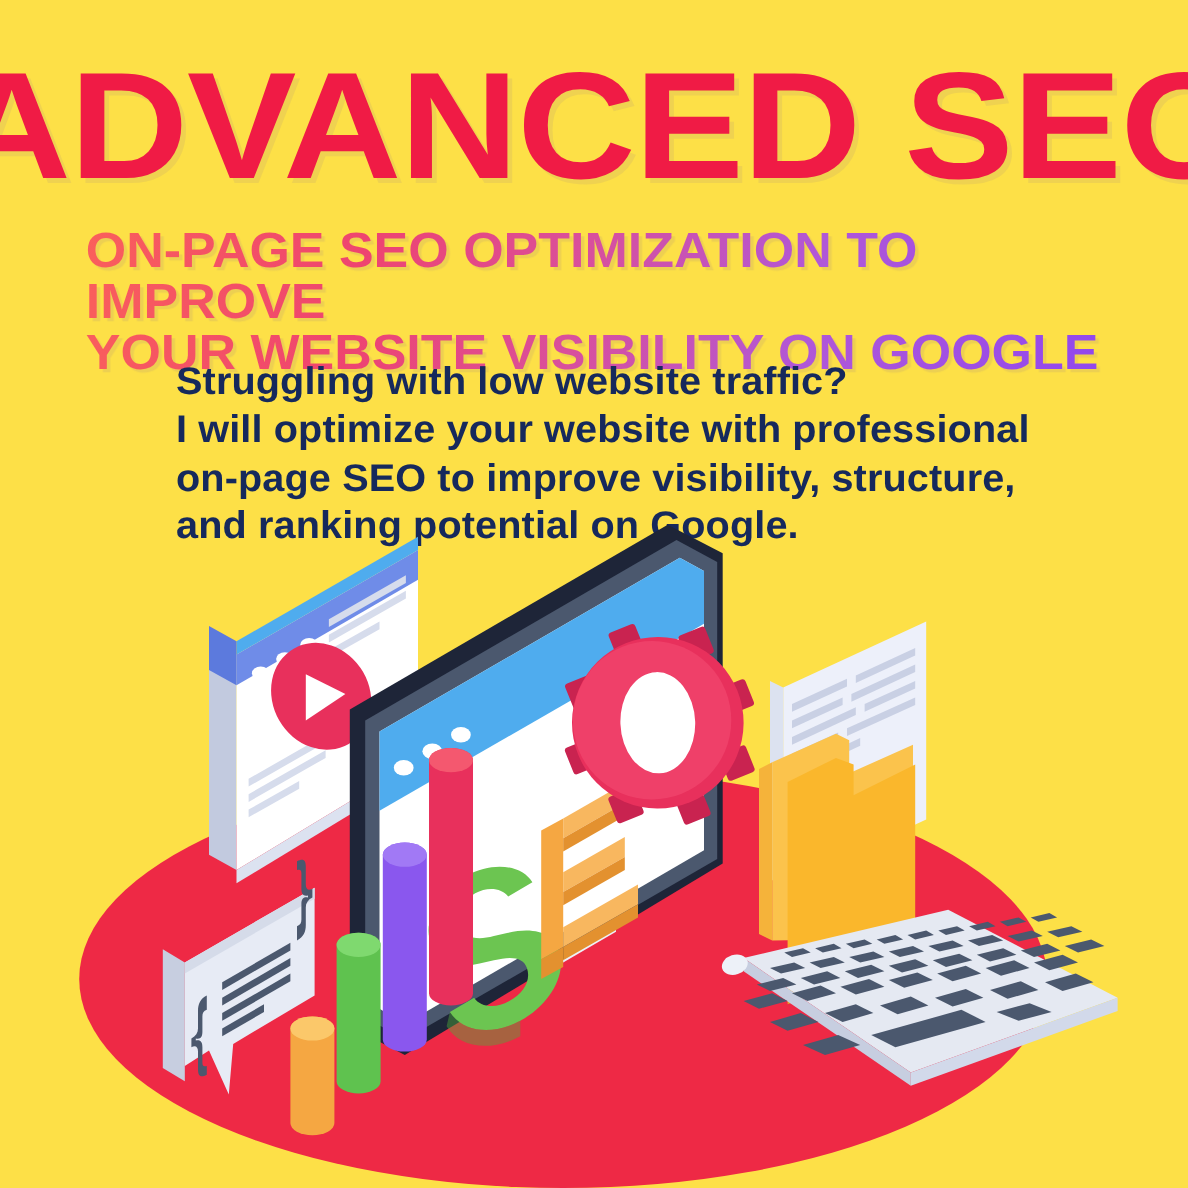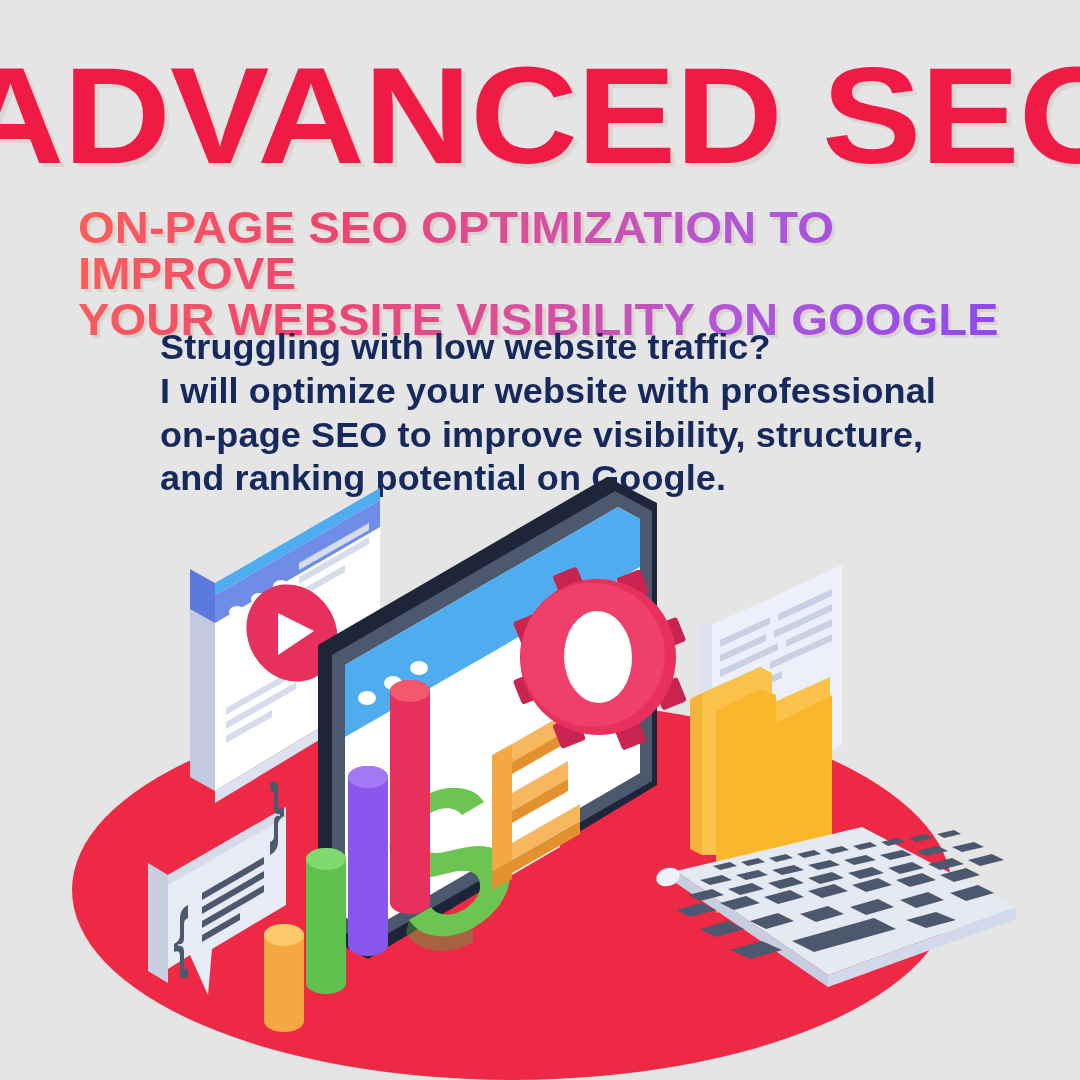--- a/index.html
+++ b/index.html
@@ -7,21 +7,21 @@
     margin: 0;
     padding: 0;
     background: #ffffff;
   }
   * { box-sizing: border-box; }
 
   .poster {
     position: relative;
     width: 1080px;
     height: 1080px;
-    background: #e5e5e5;
+    background: #fde047;
     overflow: hidden;
     font-family: "Liberation Sans", sans-serif;
   }
 
   
   .headline {
     position: absolute;
     left: 0;
     top: 46px;
     width: 1080px;

